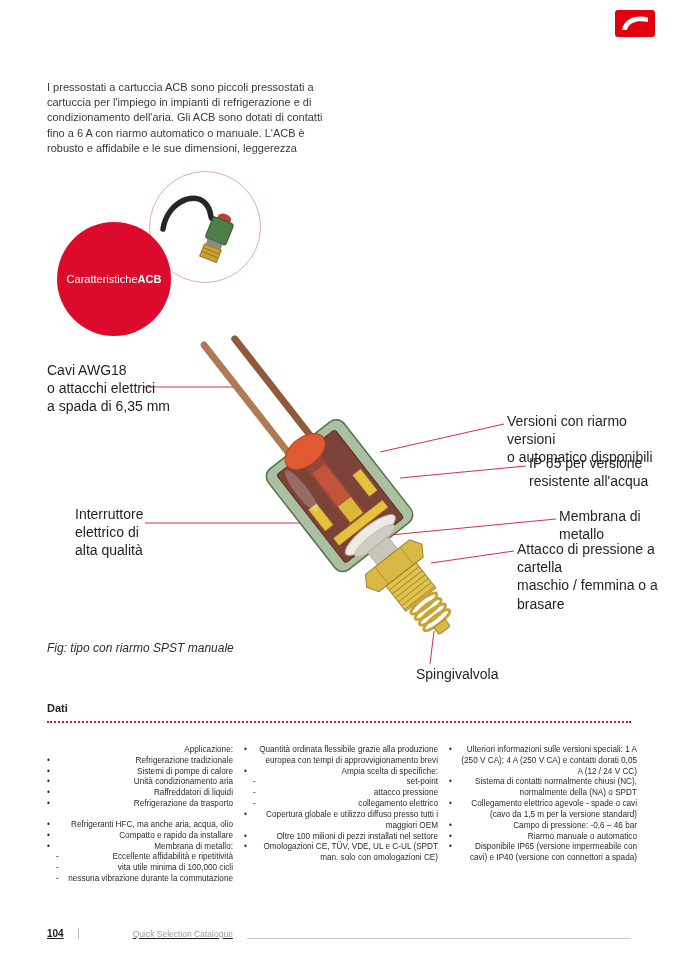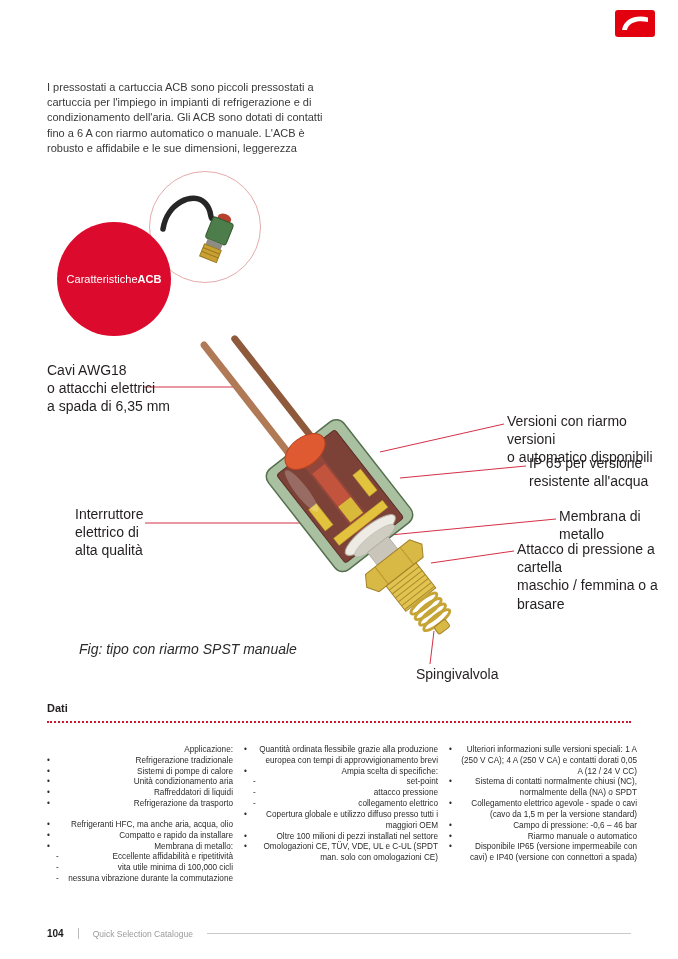--- a/index.html
+++ b/index.html
@@ -22,40 +22,40 @@
   .badge-red .l2 { font-size:11px; font-weight:bold; }
 
   .photo-circle { position:absolute; left:149px; top:171px; width:112px; height:112px; border-radius:50%;
                   background:#fff; border:1px solid #e4abab; z-index:1;
                   display:flex; align-items:center; justify-content:center; overflow:hidden; }
 
   .fig-svg { position:absolute; left:0; top:330px; }
 
   .callout { position:absolute; font-size:14px; line-height:1.3; color:#231f20; white-space:pre-line; z-index:3; }
 
-  .fig-caption { position:absolute; left:47px; top:641px; font-size:14px; font-style:italic; color:#2b2b2b;margin-left:32px; }
+  .fig-caption { position:absolute; left:47px; top:641px; font-size:12px; font-style:italic; color:#2b2b2b; }
 
   .dati-head { position:absolute; left:47px; top:702px; font-size:11px; font-weight:bold; }
   .dati-rule { position:absolute; left:47px; top:721px; width:584px; height:0; border-top:2px dotted #cf1830; }
 
   .col { position:absolute; top:745px; font-size:8.2px; line-height:1.32; color:#2b2b2b; }
   .col1 { left:47px;  width:186px; }
   .col2 { left:244px; width:194px; }
   .col3 { left:449px; width:188px; }
   .li { display:flex; }
   .li .marker { flex:0 0 9px; width:9px; }
   .li.dash { padding-left:9px; }
   .li.dash .marker { flex:0 0 8px; width:8px; }
   .li.gap { height:10px; }
   .li .txt { flex:1;text-align:right; }
 
-  .footer { position:absolute; left:47px; width:584px; top:928px; display:flex; align-items:center; gap:14px; }
+  .footer { position:absolute; left:47px; width:584px; top:928px; display:flex; align-items:flex-end; gap:14px;text-decoration:underline; }
   .footer .num { font-size:10px; font-weight:bold; color:#1a1a1a; }
   .footer .sep { width:1px; height:11px; background:#bbb; }
-  .footer .cat { font-size:8.5px; color:#9a9a9a; white-space:nowrap; }
+  .footer .cat { font-size:8.5px; color:#9a9a9a; white-space:nowrap;margin-left:40px; }
   .footer .rule { flex:1; height:1px; background:#c9c9c9; }
 </style>
 </head>
 <body>
 
 <div class="page">
 
   <div class="logo">
     <svg width="40" height="27" viewBox="0 0 40 27">
       <rect width="40" height="27" rx="3" fill="#e2000f"></rect>

